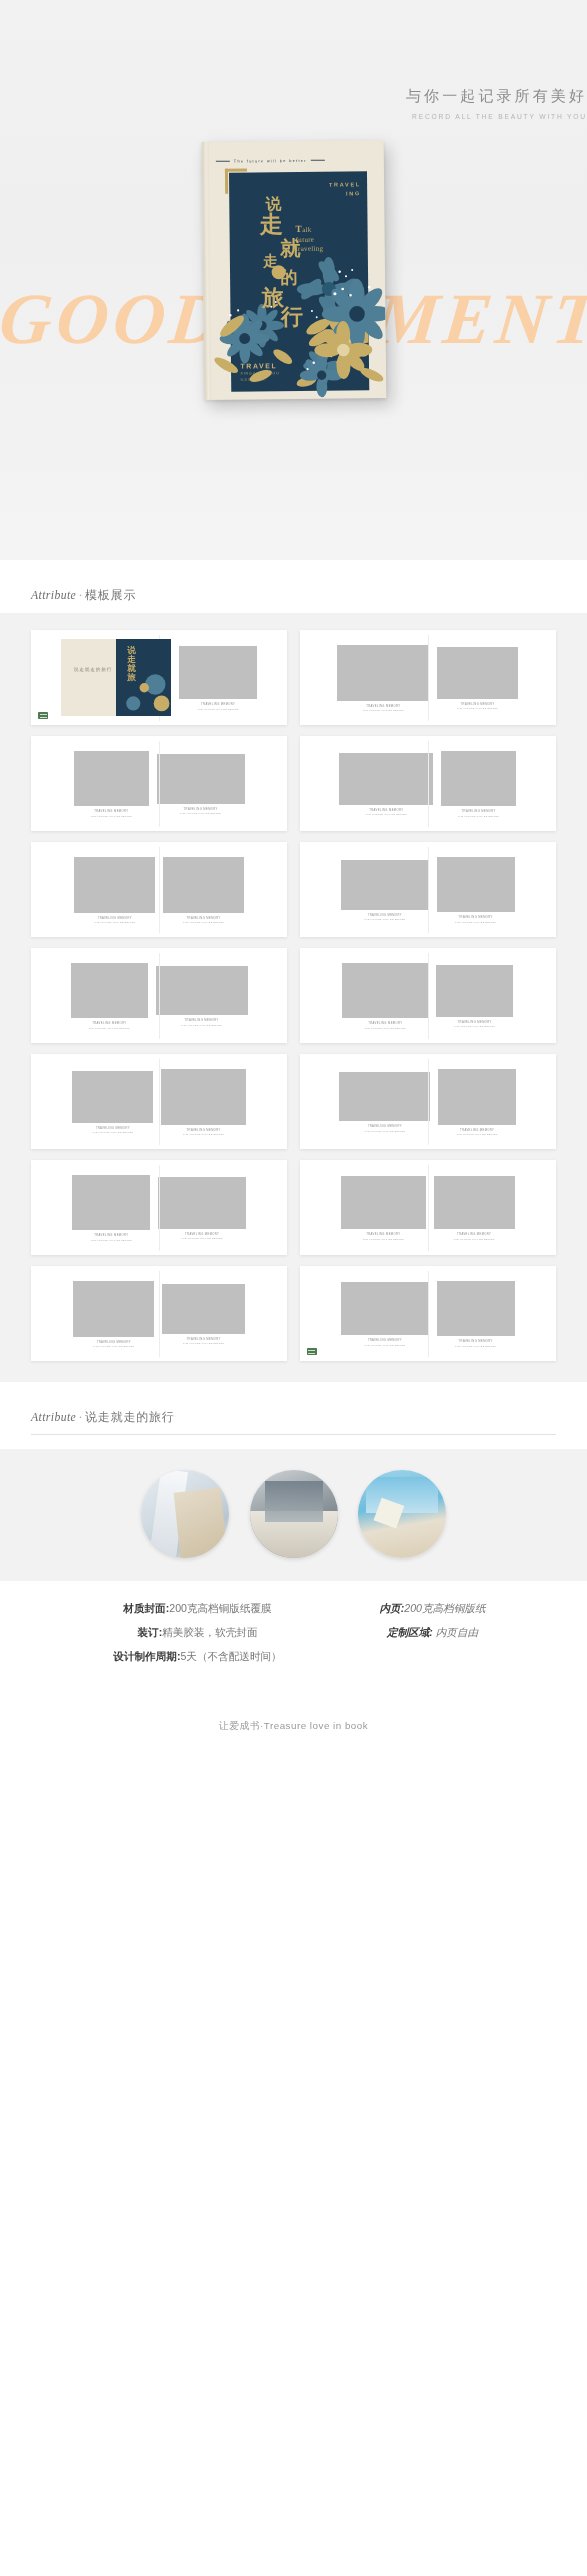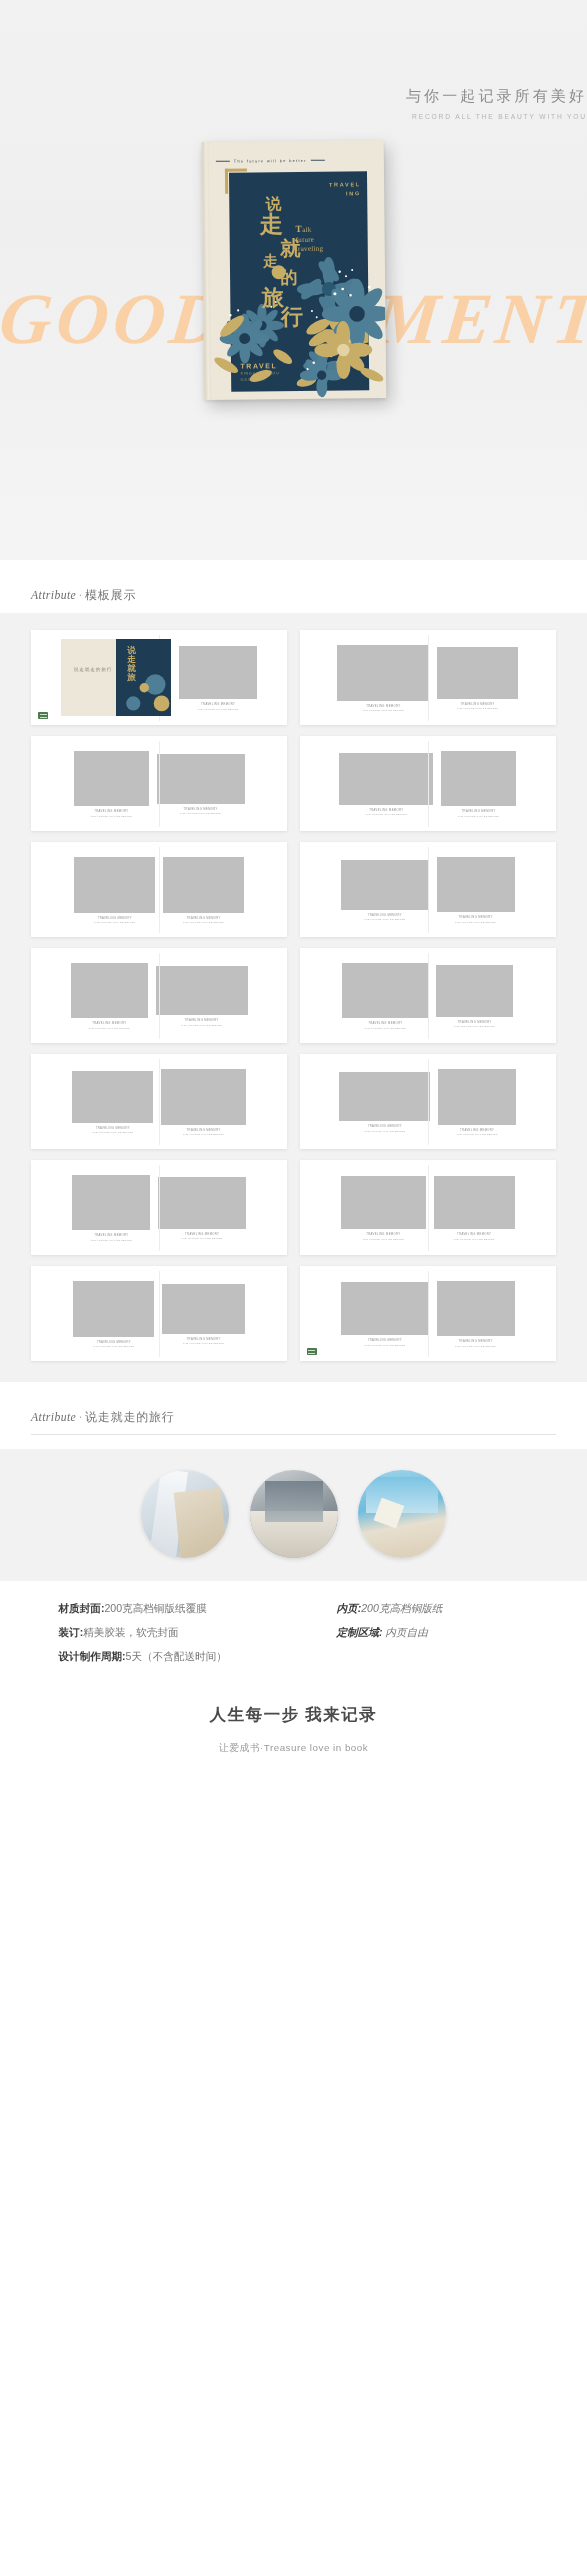--- a/index.html
+++ b/index.html
@@ -195,21 +195,21 @@
   .p2 { background: linear-gradient(160deg,#cfd3d6 0%, #9aa3a8 40%, #6f7a80 75%, #d9d2c6 100%); }
   .p2::before{content:"";position:absolute;left:0;top:41px;width:88px;height:47px;background:linear-gradient(180deg,#e9e5dc,#cdc7ba);}
   .p2::after{content:"";position:absolute;left:15.7px;top:11px;width:58px;height:41px;background:linear-gradient(180deg,#6d7a85,#aab3b8);opacity:.85;}
   .p3 { background: linear-gradient(170deg,#9fd4ea 0%, #6fbcdd 40%, #e7dfcf 62%, #d9cdb4 100%); }
   .p3::before{content:"";position:absolute;left:7.8px;top:7.8px;width:72px;height:36px;background:linear-gradient(180deg,#7cc4e3,#bfe1f0);}
   .p3::after{content:"";position:absolute;left:19px;top:31px;width:23.5px;height:23.5px;background:#f3f0e6;transform:rotate(20deg);}
 
   
   .specs {
     padding: 20.4px 0 14px 0;
-    display: flex; justify-content: center;
+    display: flex; justify-content: center; text-align: center;
   }
   .specs-inner { width: 470px; }
   .spec-row { display: flex; margin-bottom: 9.4px; }
   .spec-col { flex: 1; font-size: 10.6px; color: #777; line-height: 1.35; }
   .spec-col.right { flex: 0 0 192px; font-style: italic; }
   .spec-col b { color: #3d3d3d; font-weight: 700; }
 
   
   .footer { padding: 17px 0 31px 0; text-align: center; }
   .footer .f1 {
@@ -691,18 +691,17 @@
           <div class="spec-col right"><b>定制区域: </b><span>内页自由</span></div>
         </div>
         <div class="spec-row">
           <div class="spec-col"><b>设计制作周期:</b><span>5天（不含配送时间）</span></div>
           <div class="spec-col right"><b></b><span></span></div>
         </div>
       </div>
   </div>
 
   <div class="footer">
-    <div class="f1">人生每一步 我来记录</div>
     <div class="f2">让爱成书·Treasure love in book</div>
   </div>
 
 </div>
 
 
 </body></html>

